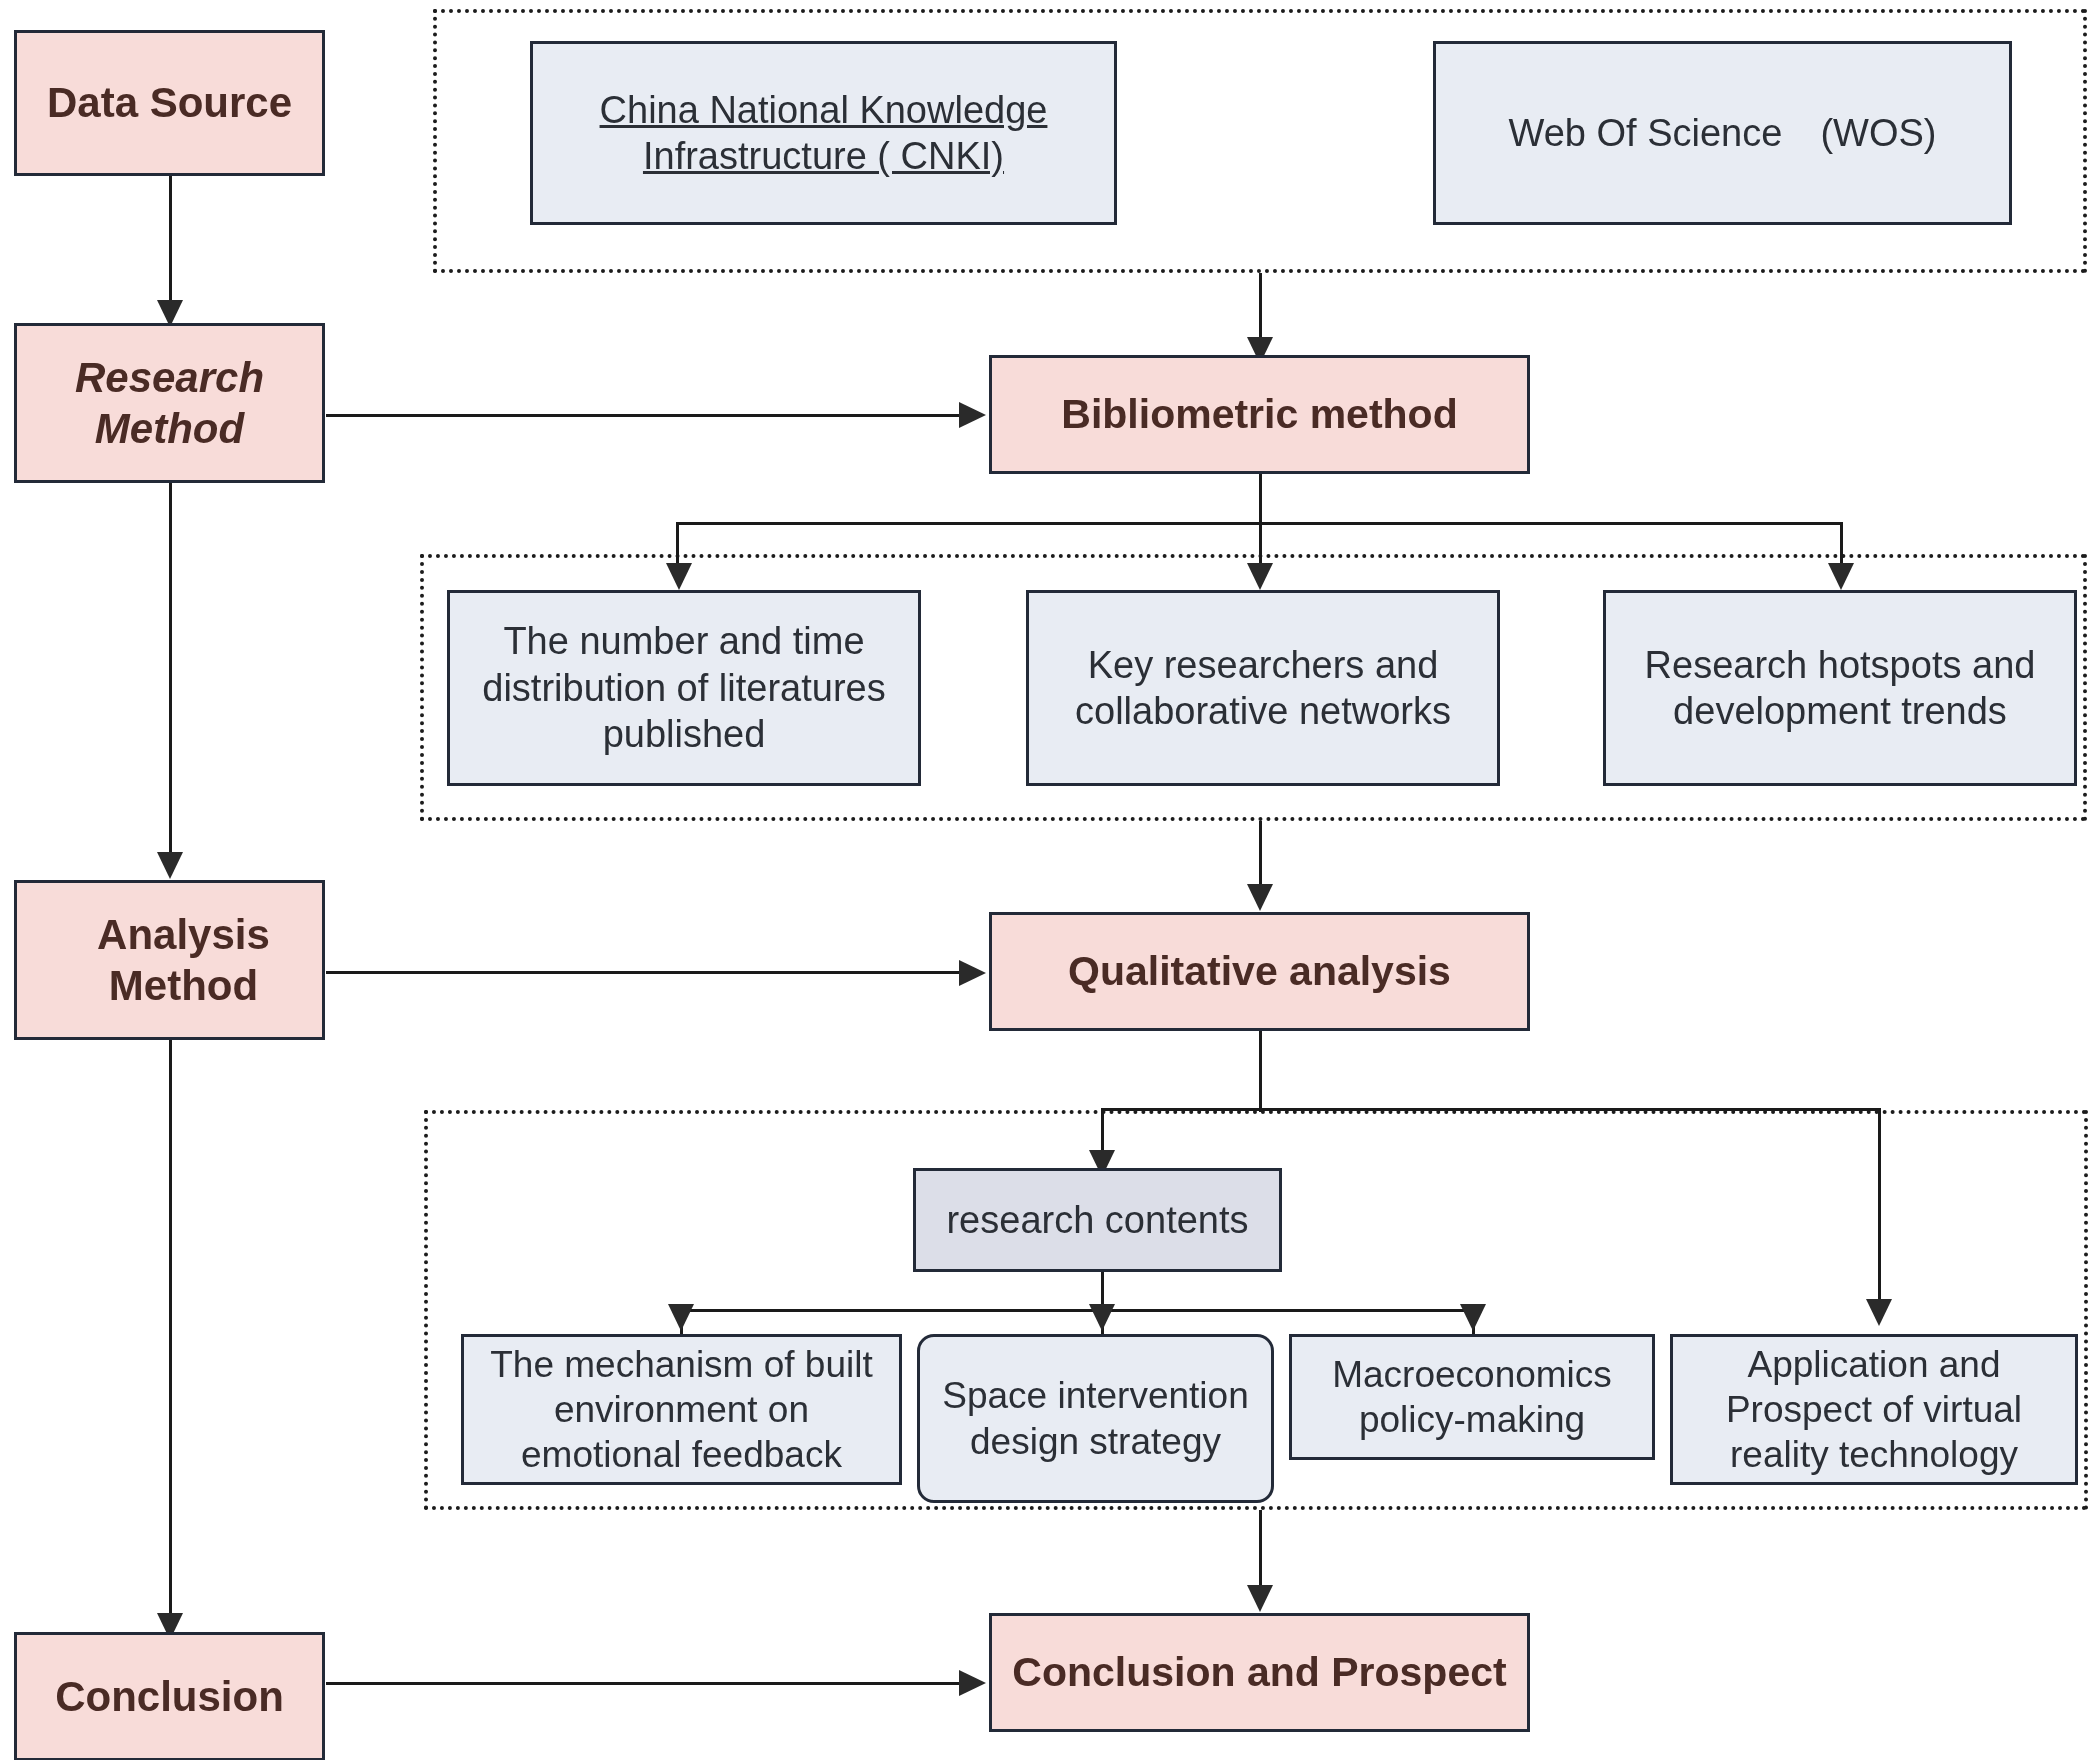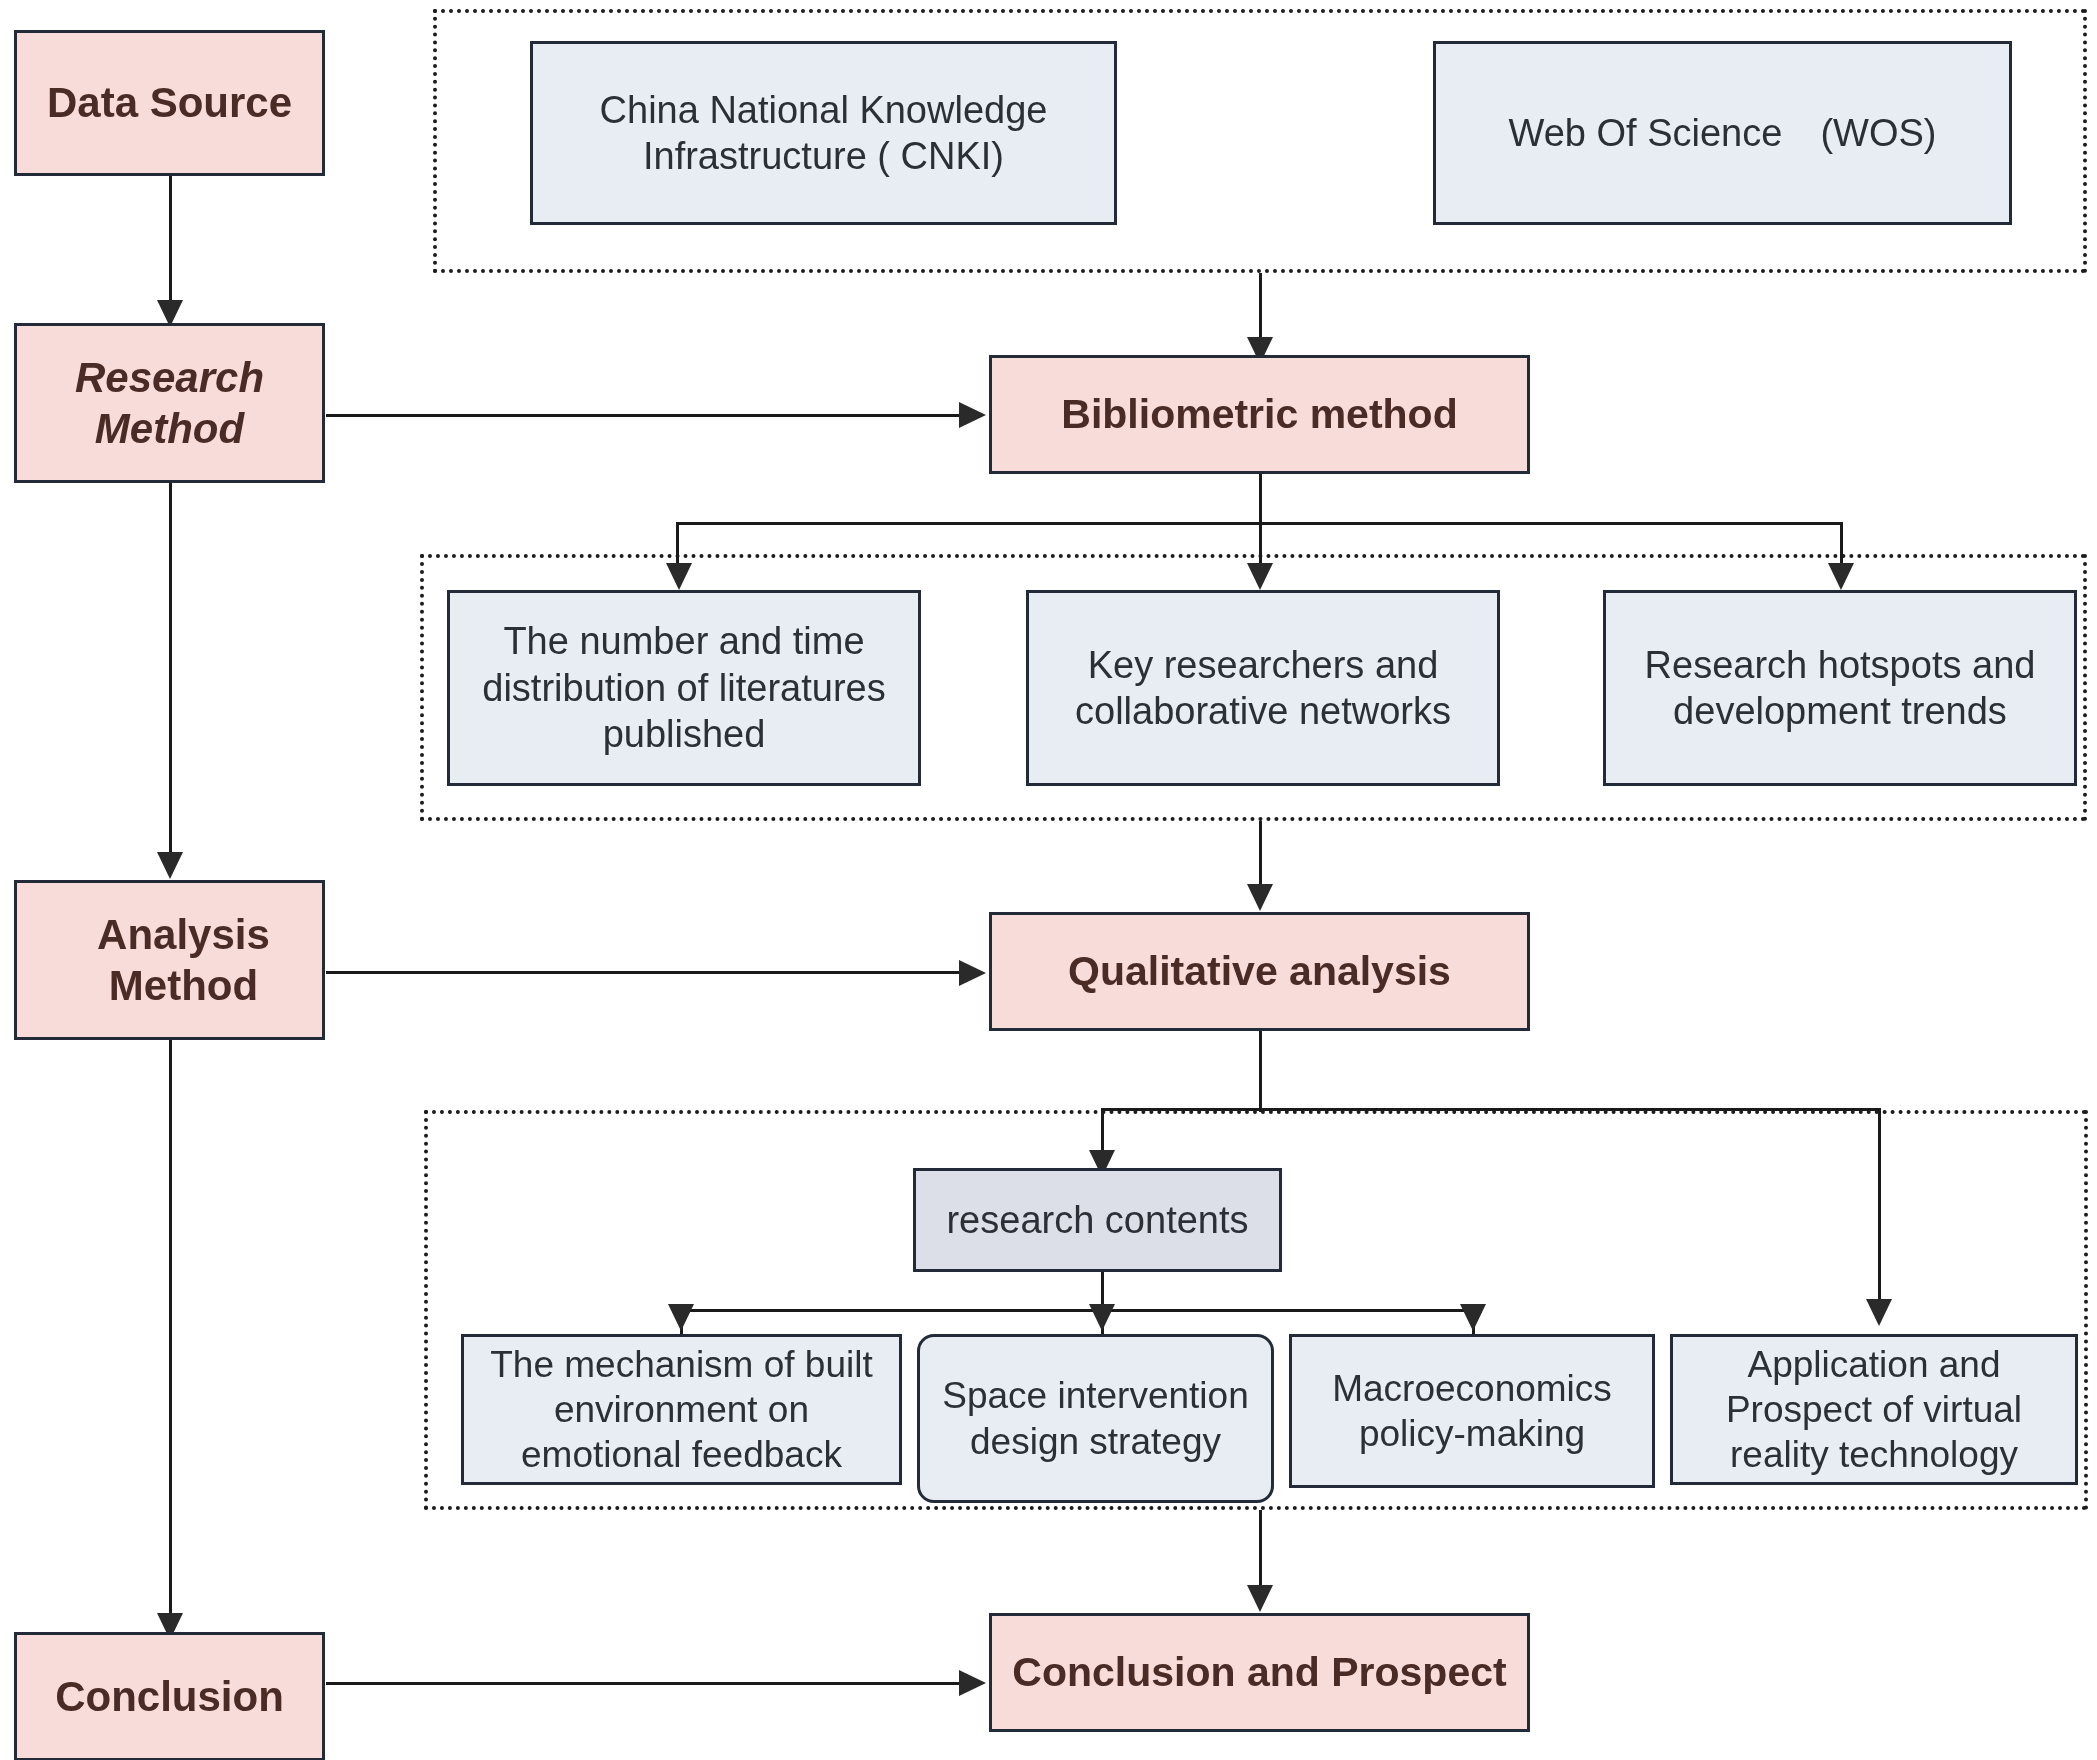--- a/index.html
+++ b/index.html
@@ -97,34 +97,34 @@
   </div>
 
   <div class="box pink" style="left:14px;top:1632px;width:311px;height:129px;font-size:42px;">Conclusion</div>
 
   <div class="box pink" style="left:989px;top:355px;width:541px;height:119px;font-size:41px;">Bibliometric method</div>
 
   <div class="box pink" style="left:989px;top:912px;width:541px;height:119px;font-size:41px;">Qualitative analysis</div>
 
   <div class="box pink" style="left:989px;top:1613px;width:541px;height:119px;font-size:41px;">Conclusion and Prospect</div>
 
-  <div class="box lite" style="left:530px;top:41px;width:587px;height:184px;font-size:38px;padding:0 27px;">China National Knowledge Infrastructure ( CNKI)</div>
+  <div class="box lite" style="left:530px;top:41px;width:587px;height:184px;font-size:38px;padding:0 27px;text-decoration:underline;">China National Knowledge Infrastructure ( CNKI)</div>
 
   <div class="box lite" style="left:1433px;top:41px;width:579px;height:184px;font-size:38px;padding:0 20.4px;">Web Of Science　(WOS)</div>
 
   <div class="box lite" style="left:447px;top:590px;width:474px;height:196px;font-size:38px;padding:0 14px;">The number and time distribution of literatures published</div>
 
   <div class="box lite" style="left:1026px;top:590px;width:474px;height:196px;font-size:38px;padding:0 23.5px;">Key researchers and collaborative networks</div>
 
   <div class="box lite" style="left:1603px;top:590px;width:474px;height:196px;font-size:38px;padding:0 14px;">Research hotspots and development trends</div>
 
   <div class="box lite2" style="left:913px;top:1168px;width:369px;height:104px;font-size:38px;">research contents</div>
 
   <div class="box lite" style="left:461px;top:1334px;width:441px;height:151px;font-size:37px;padding:0 11px;">The mechanism of built environment on emotional feedback</div>
 
   <div class="box lite" style="left:917px;top:1334px;width:357px;height:169px;font-size:37px;padding:0 11px;border-radius:17px;">Space intervention design strategy</div>
 
-  <div class="box lite" style="left:1289px;top:1334px;width:366px;height:154px;font-size:37px;padding:0 9.4px;">Macroeconomics policy-making</div>
+  <div class="box lite" style="left:1289px;top:1334px;width:366px;height:126px;font-size:37px;padding:0 9.4px;">Macroeconomics policy-making</div>
 
   <div class="box lite" style="left:1670px;top:1334px;width:408px;height:151px;font-size:37px;padding:0 0;">Application and Prospect of virtual reality technology</div>
 
 </div>
 
 
 </body></html>

